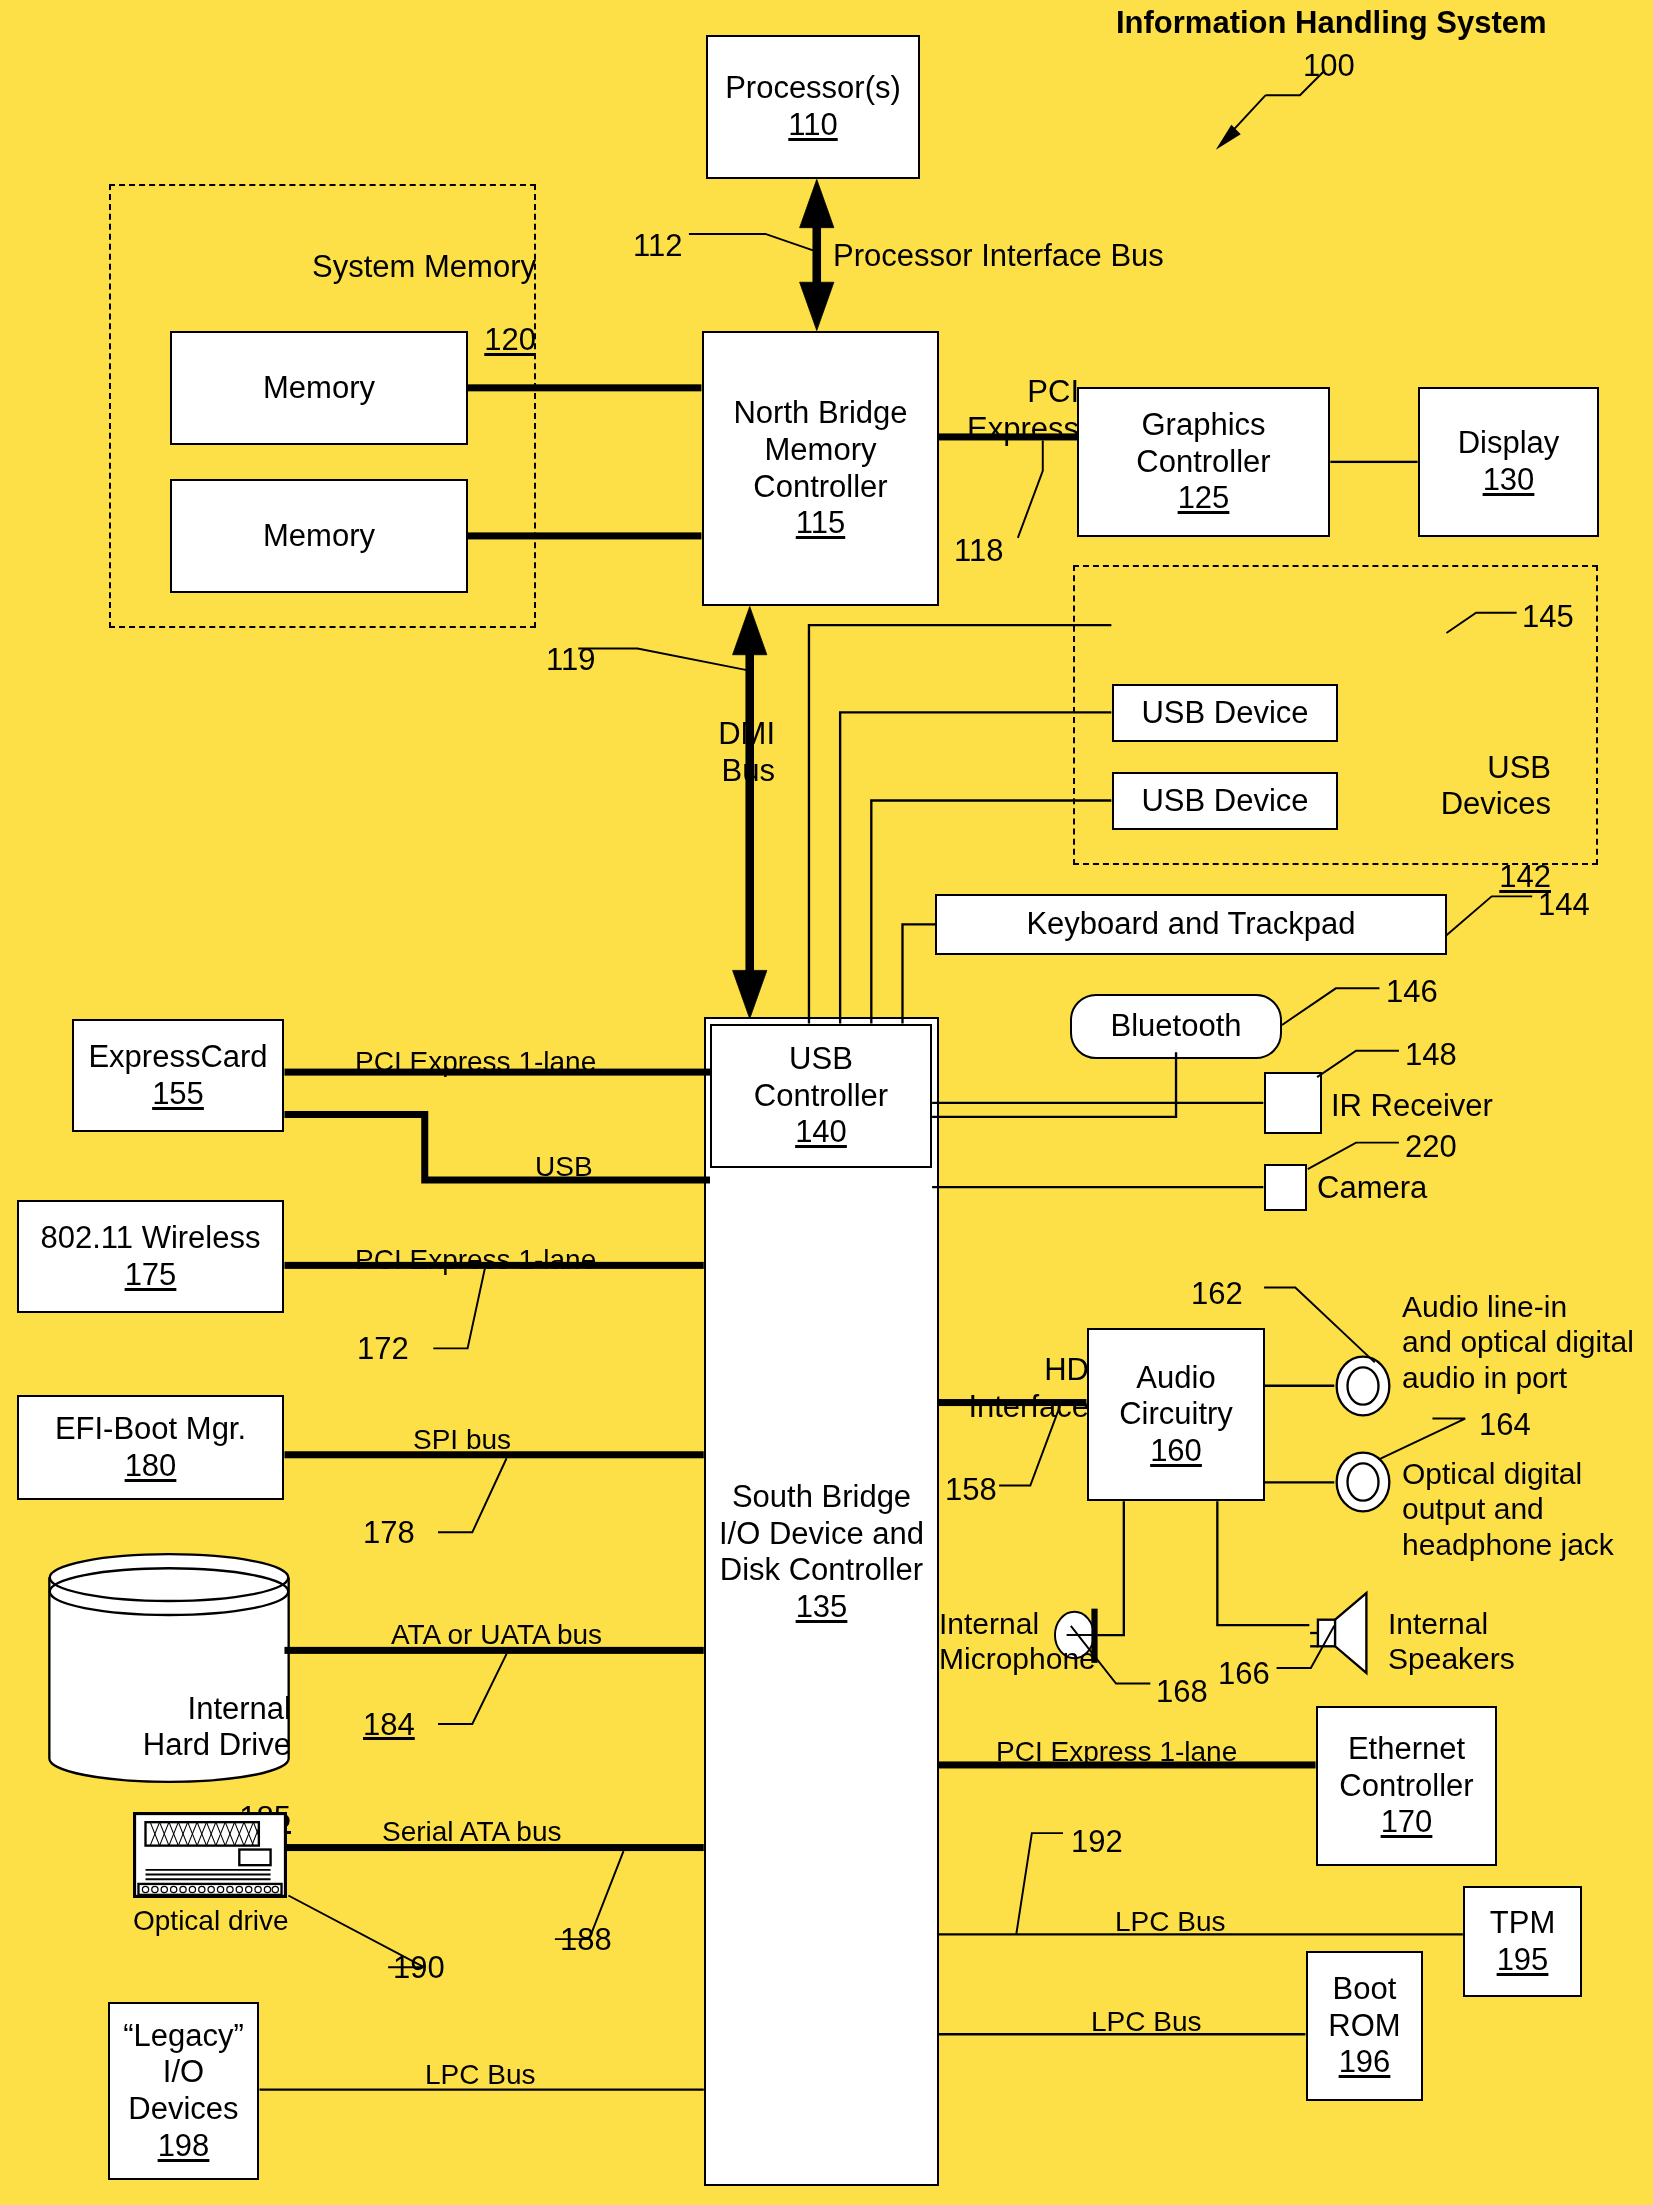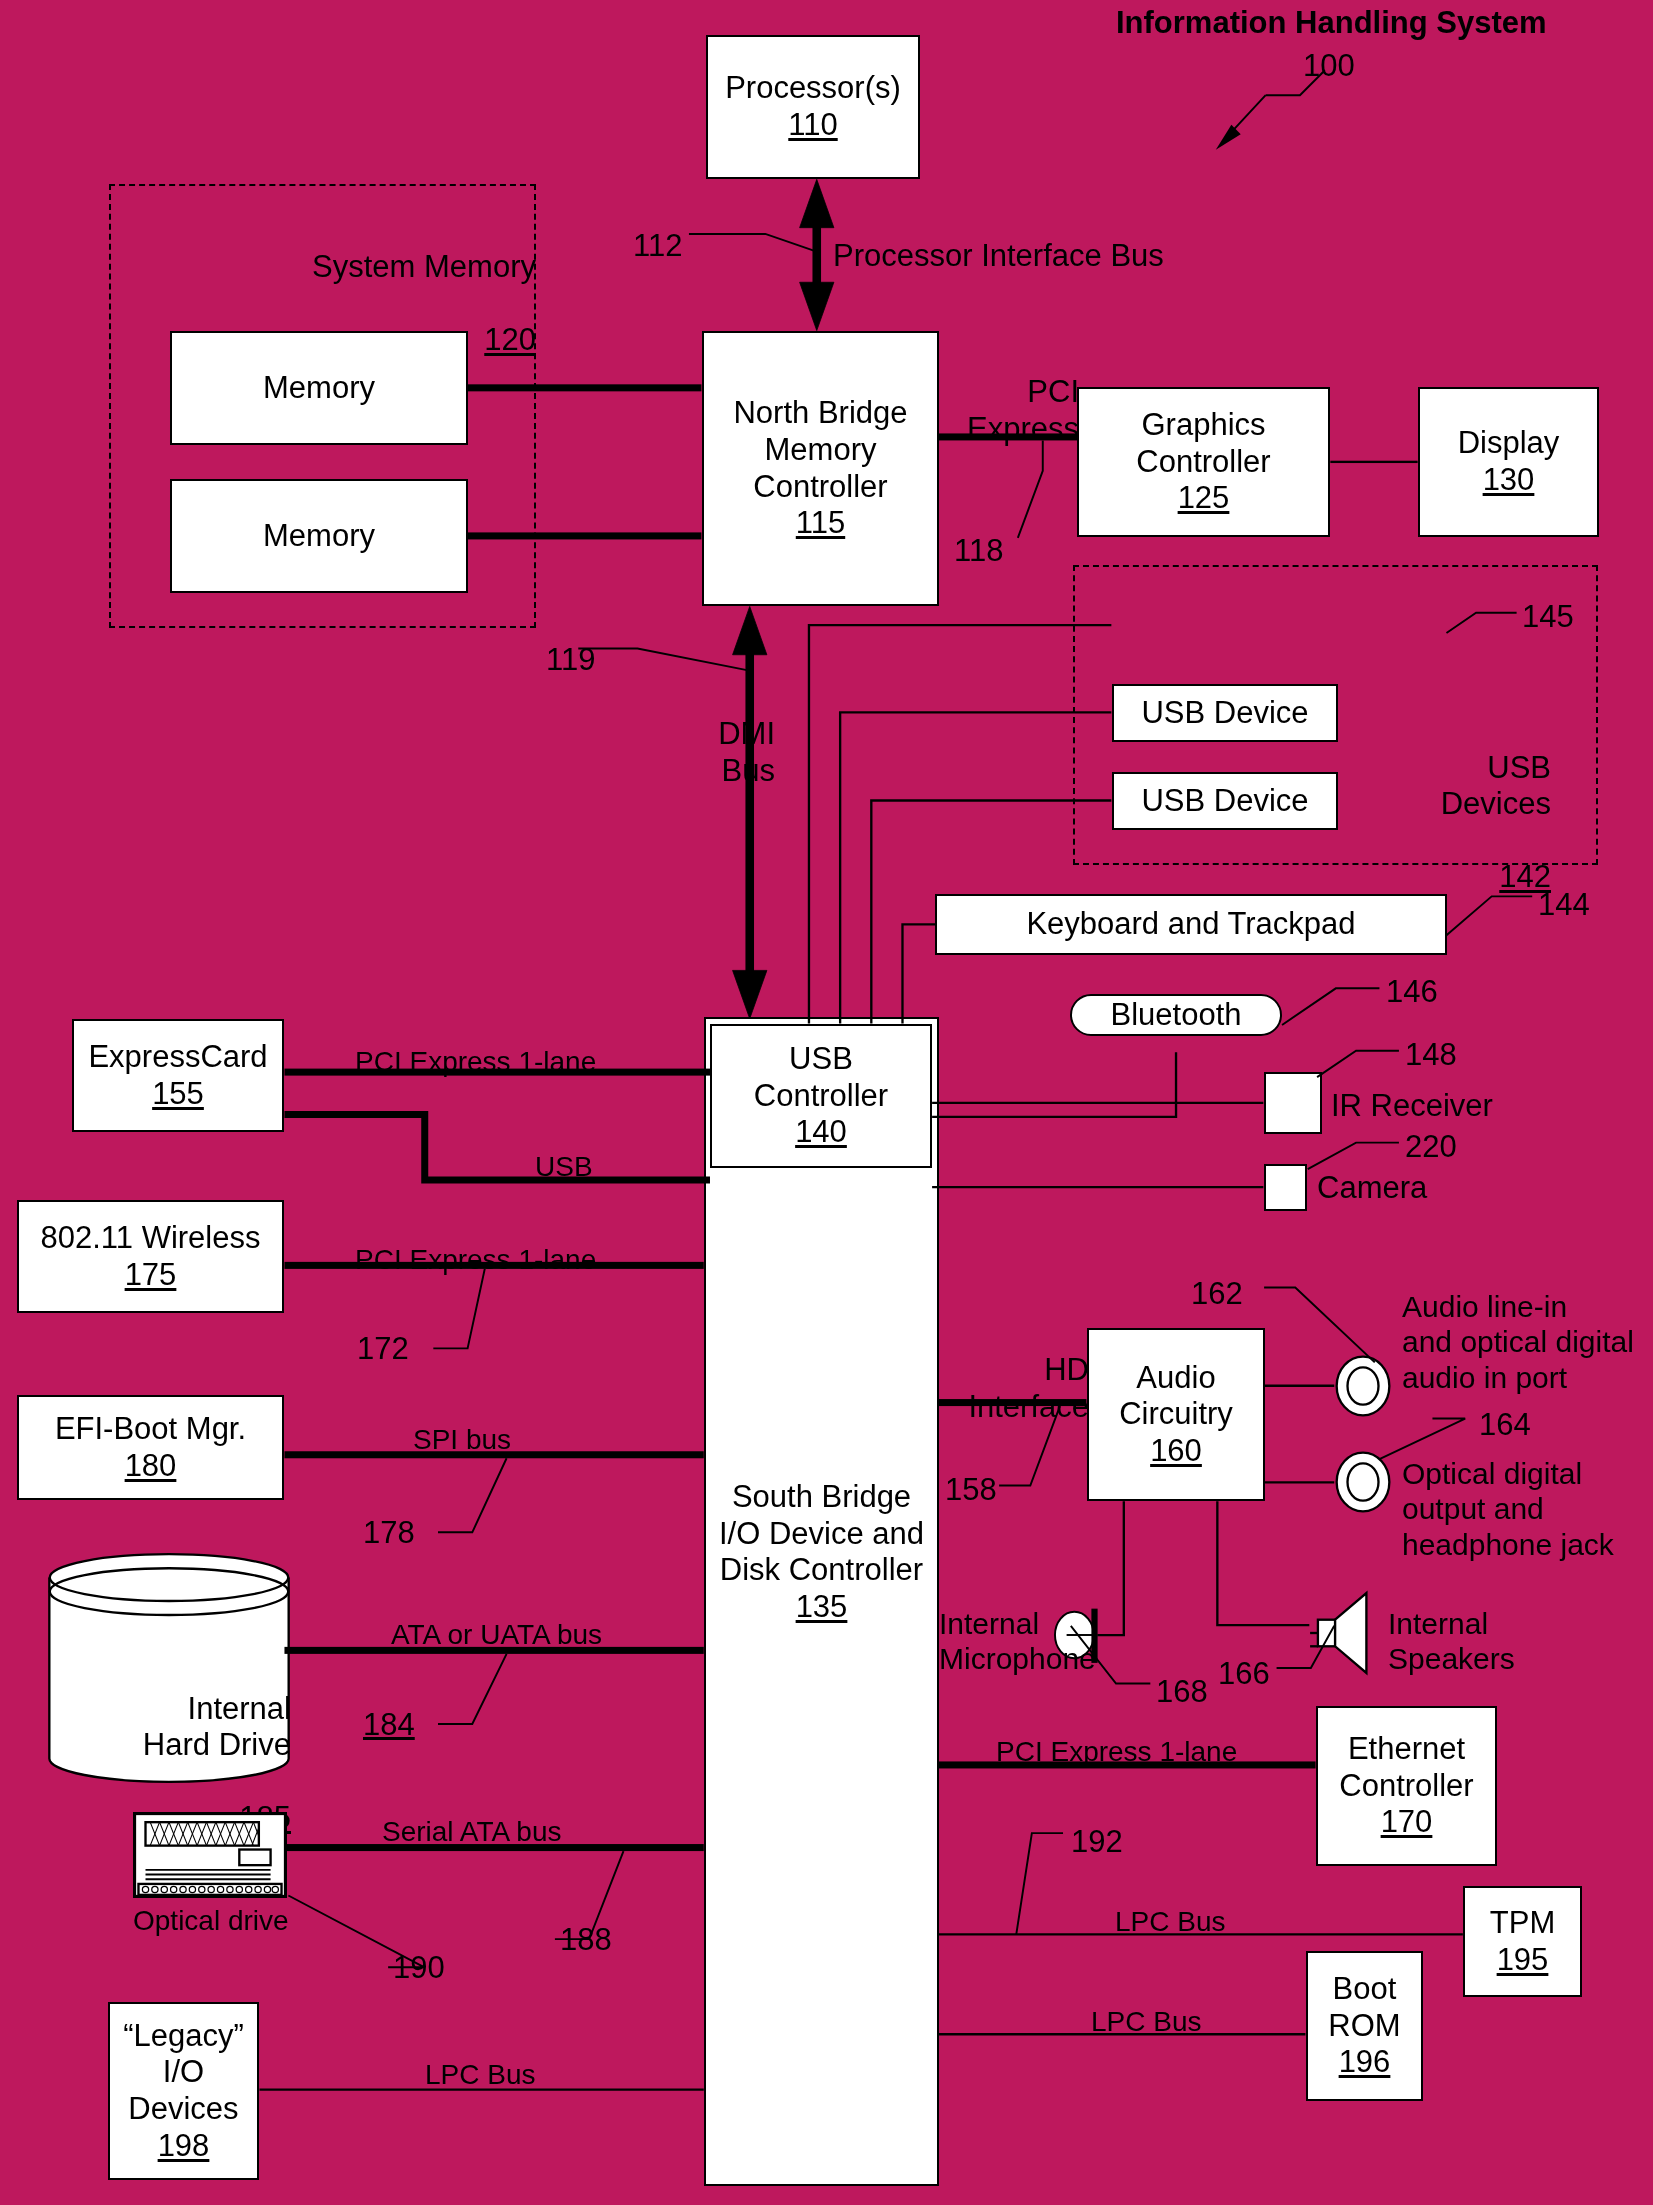--- a/index.html
+++ b/index.html
@@ -1,17 +1,17 @@
 <!DOCTYPE html>
 <html style="font-size:12.5px"><head>
 <meta charset="utf-8">
 <style>
   html,body{margin:0;padding:0;background:#fff;}
   body{font-family:"Liberation Sans",sans-serif;color:#000;}
-  #root{position:relative;width:1653px;height:2205px;background:#be185d;overflow:hidden;}
+  #root{position:relative;width:1653px;height:2205px;background:#fde047;overflow:hidden;}
 
   .box{position:absolute;border:2.3px solid #000;background:#fff;
        display:flex;flex-direction:column;align-items:center;justify-content:center;
        text-align:center;line-height:1.18;box-sizing:border-box;}
   .box .ttl{display:block;}
   .box .num{display:block;text-decoration:underline;text-underline-offset:3.1px;}
 
   .dashbox{position:absolute;border:2.3px dashed #000;background:transparent;box-sizing:border-box;}
 
   .lbl{position:absolute;white-space:pre;line-height:1.18;}
@@ -76,21 +76,21 @@
   <div class="lbl c" style="left:1372px;top:713px;width:179px;font-size:31px;white-space:pre-line;line-height:1.18;">
     <span>USB
 Devices</span><br>
     <span style="text-decoration:underline;text-underline-offset:3.1px;">142</span>
   </div>
 
   <div class="box" style="left:935px;top:894px;width:512px;height:61px;font-size:31px;">
     <span class="ttl">Keyboard and Trackpad</span>
   </div>
 
-  <div class="box" style="left:1070px;top:994px;width:212px;height:42px;font-size:31px;border-radius:26px;">
+  <div class="box" style="left:1070px;top:994px;width:212px;height:65px;font-size:31px;border-radius:26px;">
     <span class="ttl">Bluetooth</span>
   </div>
 
   <div class="box" style="left:1264px;top:1072px;width:58px;height:62px;border-width:2.3px;"></div>
   <div class="lbl" style="left:1331px;top:1088px;font-size:31px;">IR Receiver</div>
 
   <div class="box" style="left:1264px;top:1164px;width:43px;height:47px;border-width:2.3px;"></div>
   <div class="lbl" style="left:1317px;top:1170px;font-size:31px;">Camera</div>
 
   <div class="box" style="left:72px;top:1019px;width:212px;height:113px;font-size:31px;">

